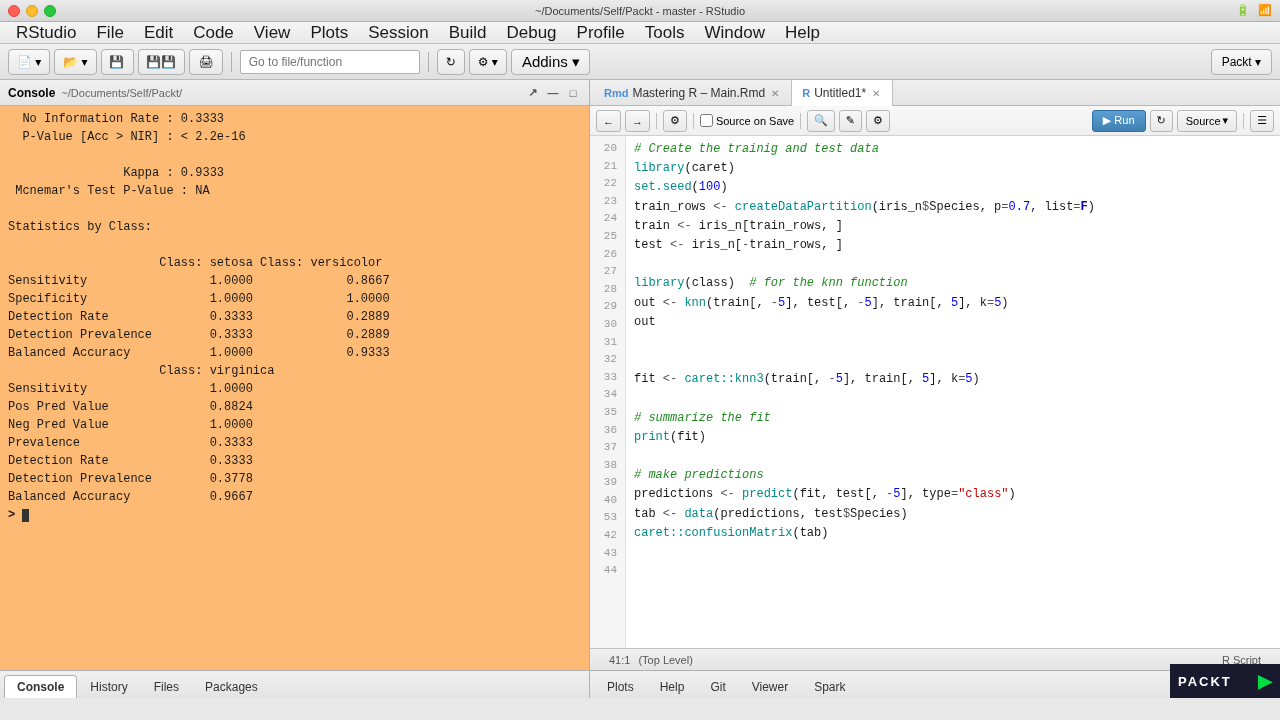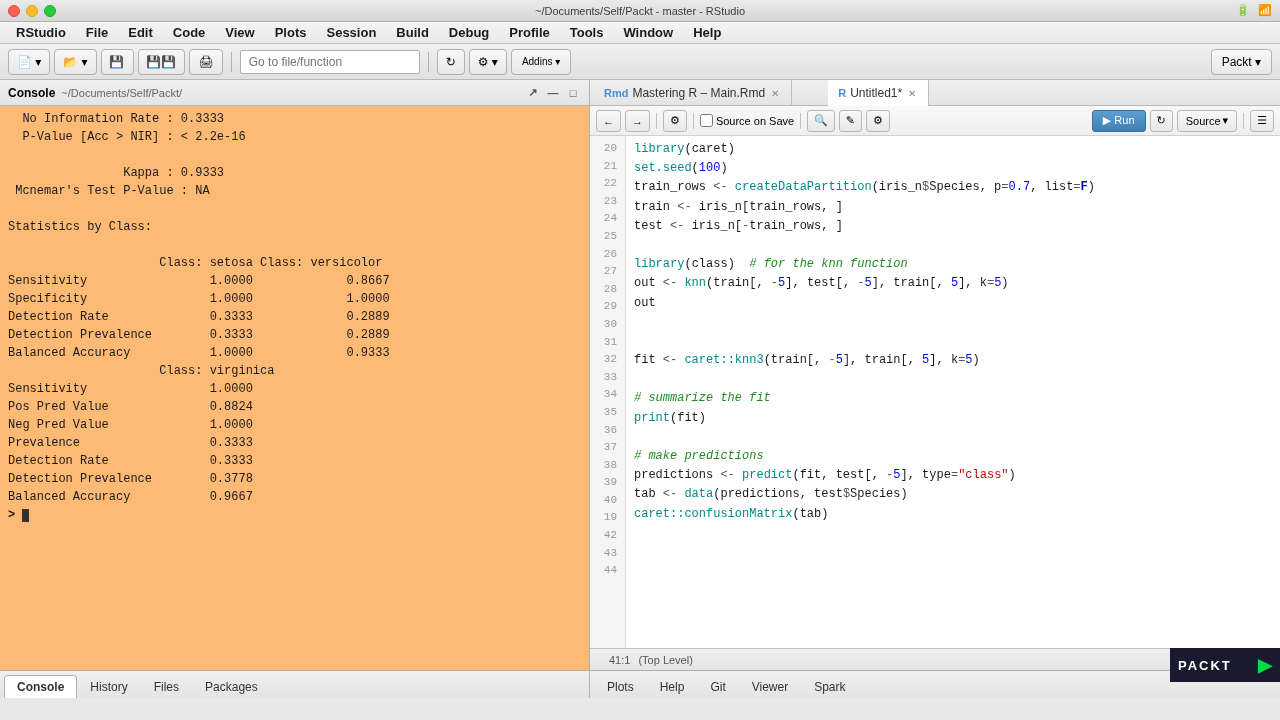--- a/index.html
+++ b/index.html
@@ -58,25 +58,24 @@
       background: linear-gradient(to bottom, #f5f5f5, #e8e8e8);
       height: 22px;
       display: flex;
       align-items: center;
       padding: 0 8px;
       border-bottom: 1px solid #c0c0c0;
       gap: 4px;
     }
     .menu-item {
       padding: 2px 8px;
-      font-size: 13px;
+      font-size: 17px;
       color: #1a1a1a;
       cursor: pointer;
       border-radius: 3px;
-      font-weight: bold;
     }
 
     
     .toolbar {
       background: linear-gradient(to bottom, #f0f0f0, #e0e0e0);
       height: 36px;
       display: flex;
       align-items: center;
       padding: 0 8px;
       border-bottom: 1px solid #b8b8b8;
@@ -103,21 +102,21 @@
       padding: 0 8px;
       font-size: 12px;
       background: white;
     }
     .addins-btn {
       height: 26px;
       padding: 0 10px;
       background: linear-gradient(to bottom, #f8f8f8, #e8e8e8);
       border: 1px solid #b0b0b0;
       border-radius: 4px;
-      font-size: 10px;
+      font-size: 15px;
       cursor: pointer;
     }
     .packt-btn {
       margin-left: auto;
       padding: 0 10px;
       height: 26px;
       background: linear-gradient(to bottom, #f8f8f8, #e8e8e8);
       border: 1px solid #b0b0b0;
       border-radius: 4px;
       font-size: 12px;
@@ -215,21 +214,20 @@
     }
 
     
     .editor-tabs {
       background: linear-gradient(to bottom, #f0f0f0, #e4e4e4);
       height: 26px;
       display: flex;
       align-items: flex-start;
       border-bottom: 1px solid #b8b8b8;
       padding: 0 4px;
-      gap: 36px;
     }
     .editor-tab {
       height: 26px;
       padding: 0 10px;
       display: flex;
       align-items: center;
       gap: 4px;
       font-size: 12px;
       cursor: pointer;
       color: #333;
@@ -515,26 +513,27 @@
         <div class="line-number">31</div>
         <div class="line-number">32</div>
         <div class="line-number">33</div>
         <div class="line-number">34</div>
         <div class="line-number">35</div>
         <div class="line-number">36</div>
         <div class="line-number">37</div>
         <div class="line-number">38</div>
         <div class="line-number">39</div>
         <div class="line-number">40</div>
-        <div class="line-number">19</div>
+        <div class="line-number">53</div>
         <div class="line-number">42</div>
         <div class="line-number">43</div>
         <div class="line-number">44</div>
       </div>
       <div class="code-content">
+        <div class="code-line"><span class="cm"># Create the trainig and test data</span></div>
         <div class="code-line"><span class="fn">library</span>(<span class="var">caret</span>)</div>
         <div class="code-line"><span class="fn">set.seed</span>(<span class="num">100</span>)</div>
         <div class="code-line"><span class="var">train_rows</span> <span class="op">&lt;-</span> <span class="fn">createDataPartition</span>(<span class="var">iris_n</span><span class="op">$</span><span class="var">Species</span>, <span class="var">p</span><span class="op">=</span><span class="num">0.7</span>, <span class="var">list</span><span class="op">=</span><span class="kw">F</span>)</div>
         <div class="code-line"><span class="var">train</span> <span class="op">&lt;-</span> <span class="var">iris_n</span>[<span class="var">train_rows</span>, ]</div>
         <div class="code-line"><span class="var">test</span> <span class="op">&lt;-</span> <span class="var">iris_n</span>[<span class="op">-</span><span class="var">train_rows</span>, ]</div>
         <div class="code-line">&nbsp;</div>
         <div class="code-line"><span class="fn">library</span>(<span class="var">class</span>)  <span class="cm"># for the knn function</span></div>
         <div class="code-line"><span class="var">out</span> <span class="op">&lt;-</span> <span class="fn">knn</span>(<span class="var">train</span>[, <span class="op">-</span><span class="num">5</span>], <span class="var">test</span>[, <span class="op">-</span><span class="num">5</span>], <span class="var">train</span>[, <span class="num">5</span>], <span class="var">k</span><span class="op">=</span><span class="num">5</span>)</div>
         <div class="code-line"><span class="var">out</span></div>
         <div class="code-line">&nbsp;</div>
@@ -563,20 +562,20 @@
       </div>
     </div>
 
     <div class="right-bottom-tabs" style="position:relative;">
       <div class="tab-item">Plots</div>
       <div class="tab-item">Help</div>
       <div class="tab-item">Git</div>
       <div class="tab-item">Viewer</div>
       <div class="tab-item">Spark</div>
 
-      <div style="position:absolute;right:0;bottom:16px;width:110px;height:34px;background:#1a1a2e;display:flex;align-items:center;justify-content:space-between;padding:0 8px;">
+      <div style="position:absolute;right:0;bottom:0;width:110px;height:34px;background:#1a1a2e;display:flex;align-items:center;justify-content:space-between;padding:0 8px;">
         <span style="color:white;font-size:13px;font-weight:bold;letter-spacing:2px;">PACKT</span>
         <span style="color:#00dd44;font-size:18px;font-weight:bold;">▶</span>
       </div>
     </div>
   </div>
 
 </div>
 
 </body></html>

